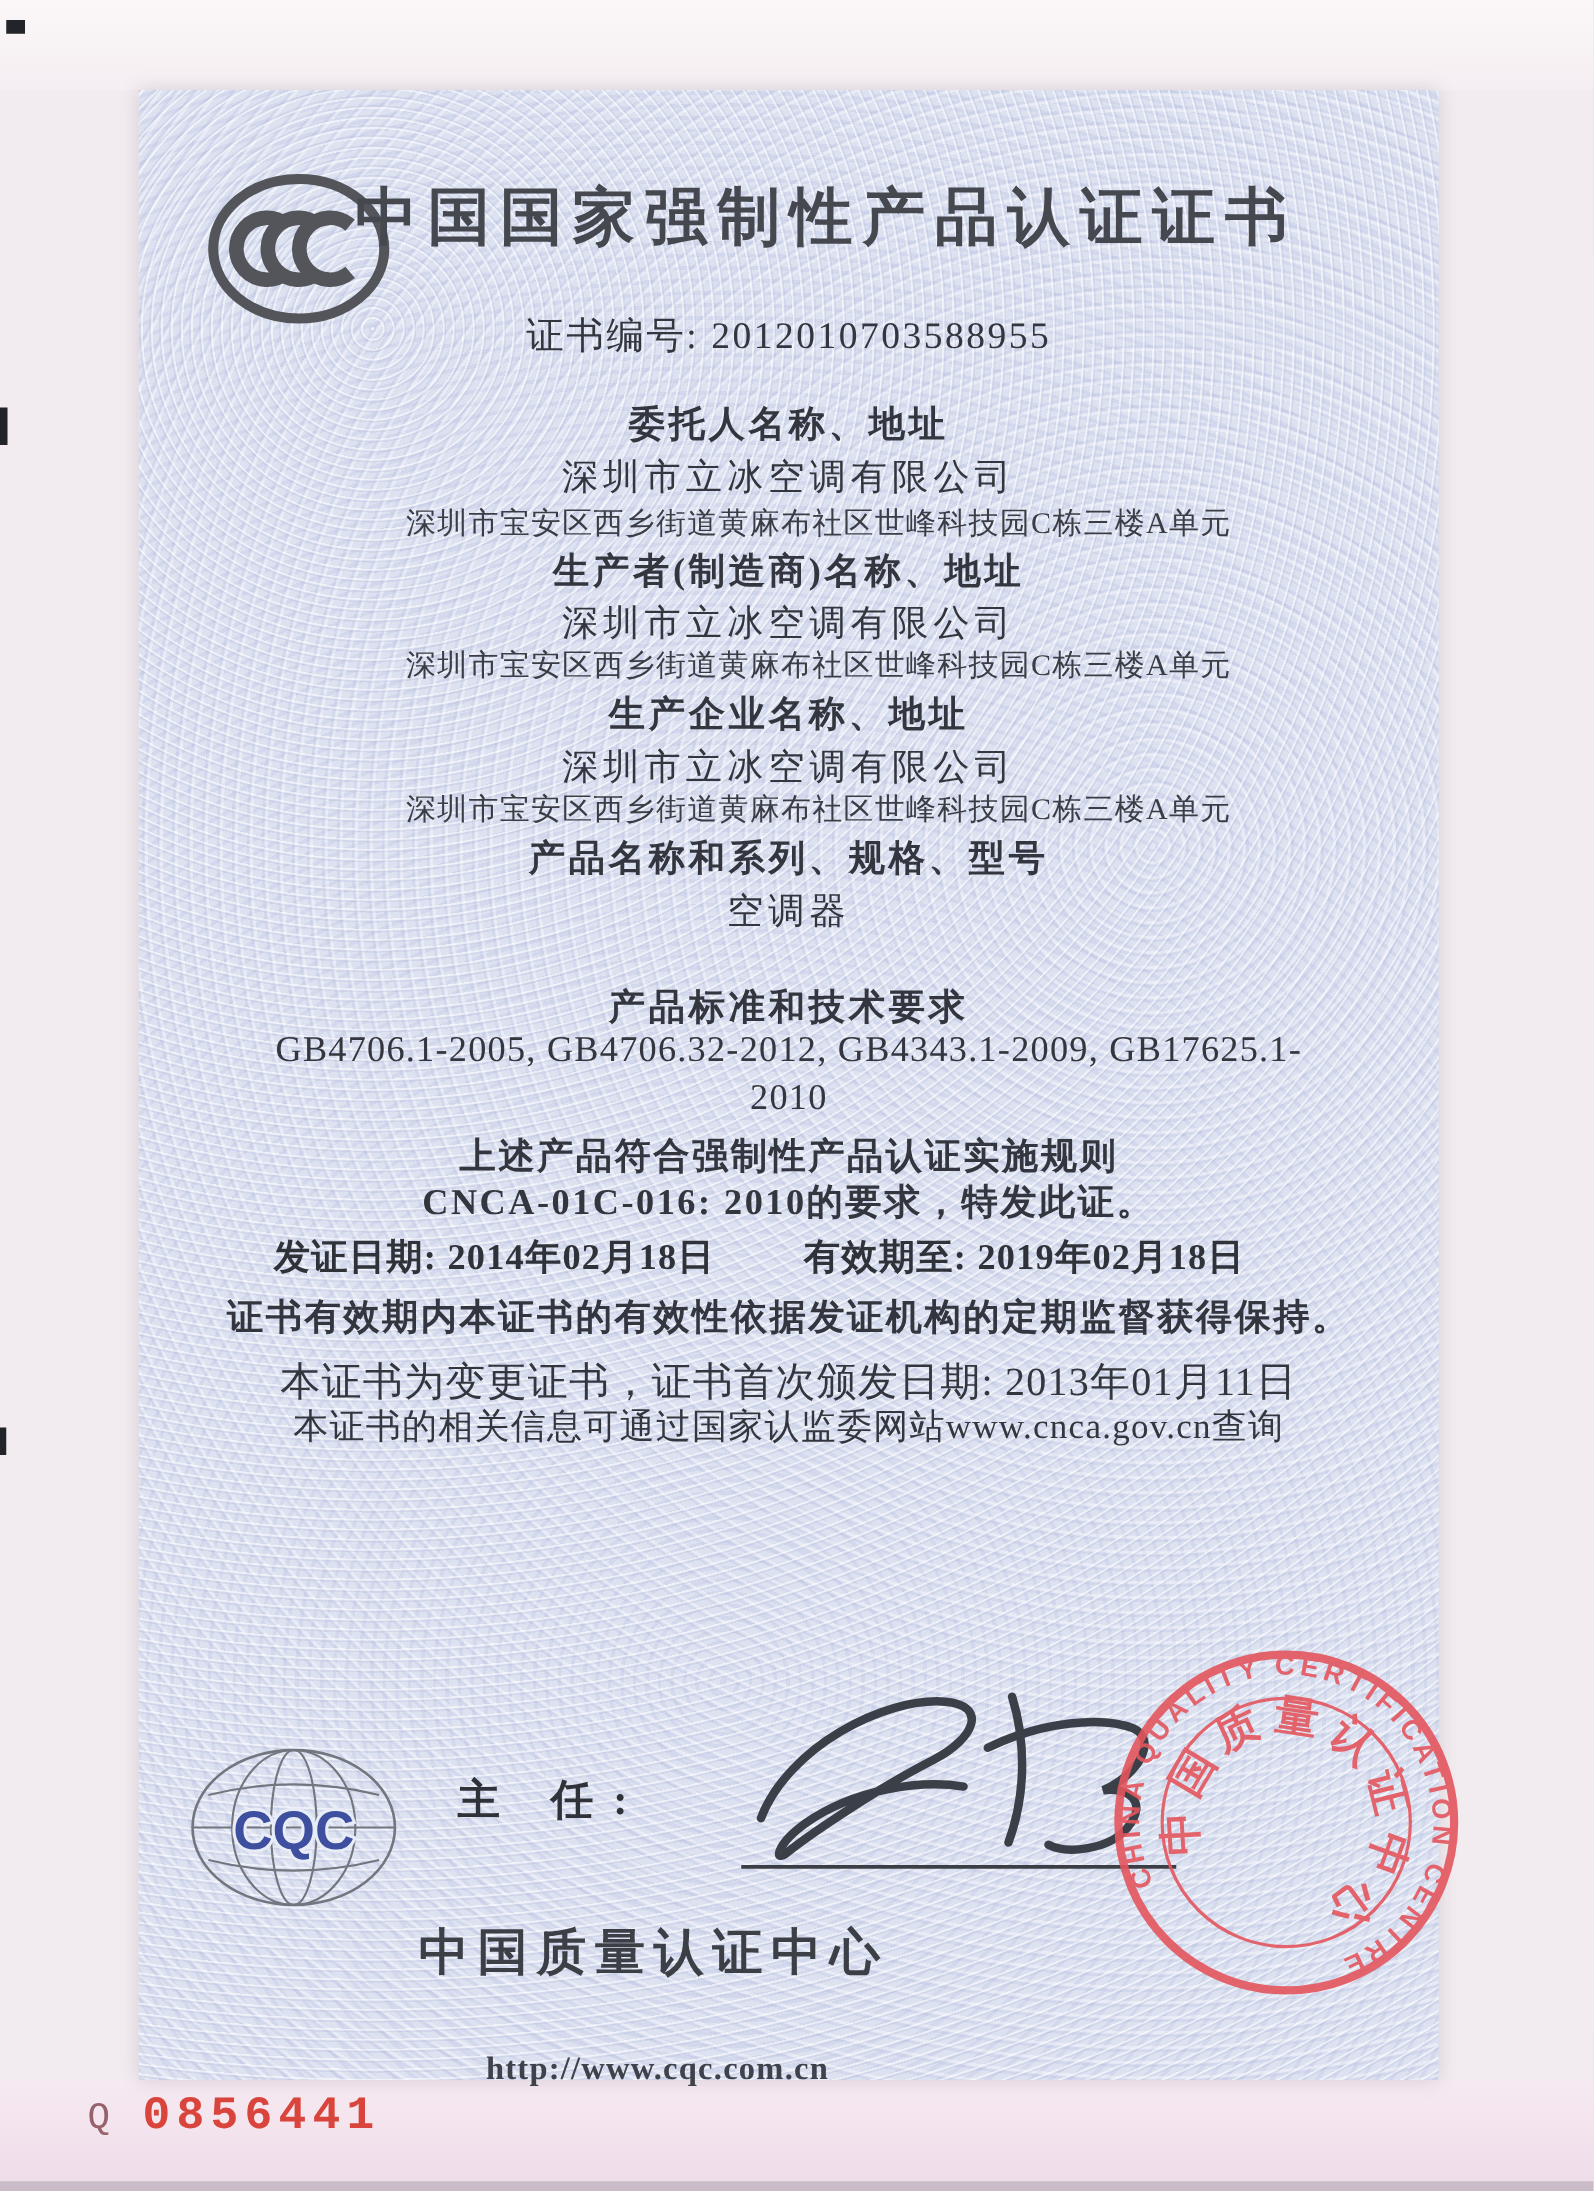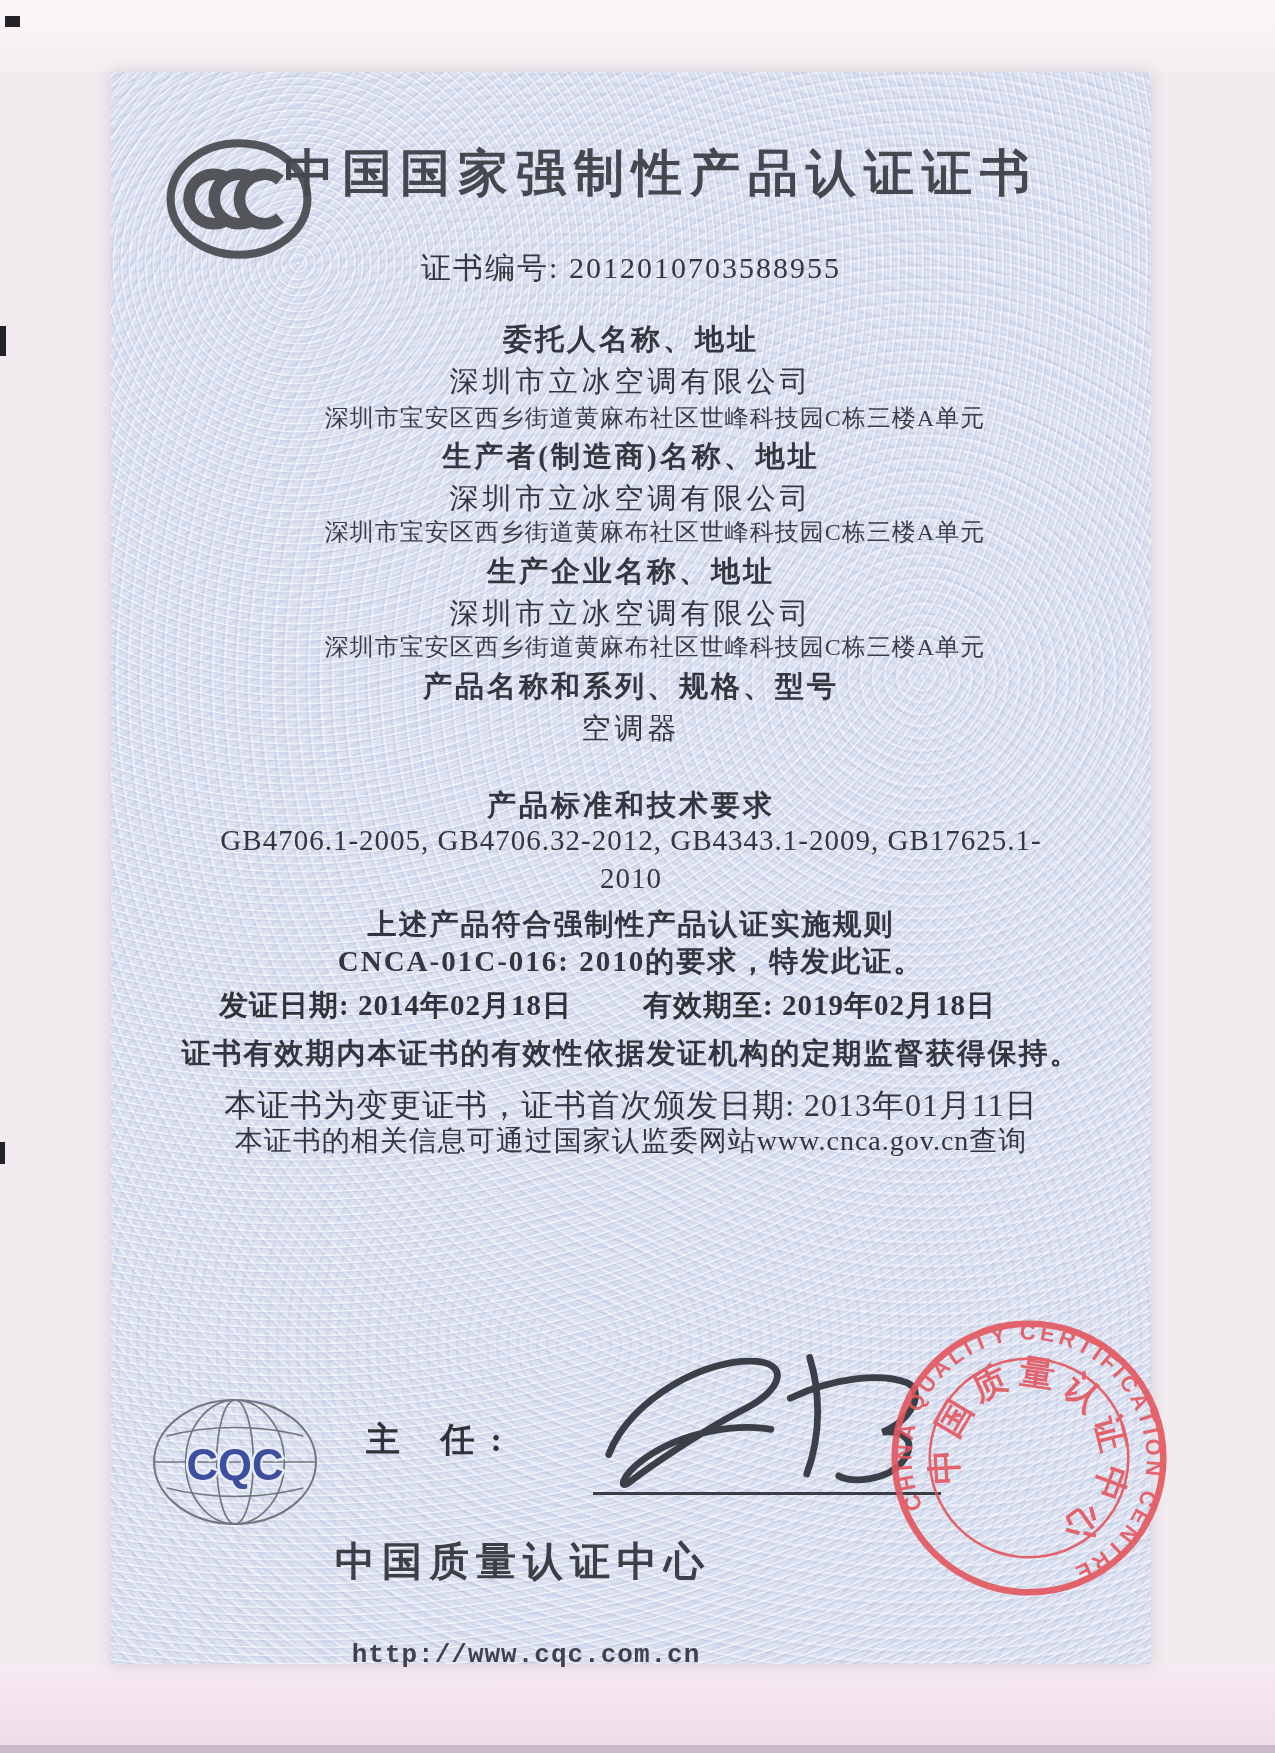--- a/index.html
+++ b/index.html
@@ -42,21 +42,21 @@
   .info{font-size:28px;letter-spacing:1px;}
   .director{position:absolute;left:255px;top:1345px;font-size:34px;font-weight:bold;
     letter-spacing:16px;color:#2f3239;}
   .sig-svg{position:absolute;left:470px;top:1268px;width:370px;height:165px;}
   .sig-line{position:absolute;left:482px;top:1420px;width:348px;height:3px;background:#3b3e45;}
   .org-name{top:1462px;right:216px;font-size:40px;font-weight:bold;letter-spacing:7px;
     color:#3c3f46;font-family:"Liberation Sans","DejaVu Sans",sans-serif;}
   .org-addr{top:1528px;right:180px;font-size:22px;letter-spacing:1px;color:#4a4d55;
     font-family:"Liberation Sans","DejaVu Sans",sans-serif;}
   .org-url{top:1568px;right:210px;font-size:26px;font-weight:bold;letter-spacing:1px;
-    color:#3f424a;font-family:Liberation Mono, monospace;}
+    color:#3f424a;font-family:Liberation Serif, serif;}
   .ccc-svg{position:absolute;left:38px;top:52px;width:180px;height:150px;}
   .cqc-svg{position:absolute;left:36px;top:1322px;width:176px;height:136px;}
   .stamp-svg{position:absolute;left:772px;top:1240px;width:292px;height:292px;opacity:.9;}
   .serial{position:absolute;left:70px;top:1672px;
     font-family:"Liberation Mono","DejaVu Sans Mono",monospace;}
   .serial .q{font-size:30px;color:#96636c;margin-right:26px;}
   .serial .num{font-size:37px;font-weight:bold;color:#d9453c;letter-spacing:5px;}
   .mark{position:absolute;background:#23242a;}
   .mark-a{left:0;top:326px;width:6px;height:30px;}
   .mark-b{left:5px;top:16px;width:15px;height:11px;}
@@ -66,20 +66,23 @@
 <body>
 
 <div class="page">
   <div class="band-top"></div>
   <div class="band-bottom"></div>
   <div class="band-bottom-edge"></div>
   <div class="mark mark-a"></div>
   <div class="mark mark-b"></div>
   <div class="mark mark-c"></div>
 
+  <div class="serial">
+    <span class="q">Q</span><span class="num">0856441</span>
+  </div>
 
   <div class="paper">
 
     <svg class="ccc-svg" viewBox="0 0 200 160">
       <ellipse cx="100" cy="80" rx="76" ry="62" fill="none" stroke="#54555a" stroke-width="9"></ellipse>
       <g fill="#54555a">
         <path transform="translate(72,80)" d="M21.9,-26 A34,34 0 1 0 21.9,26 L13.5,16.1 A21,21 0 1 1 13.5,-16.1 Z"></path>
         <path transform="translate(100,80)" d="M21.9,-26 A34,34 0 1 0 21.9,26 L13.5,16.1 A21,21 0 1 1 13.5,-16.1 Z"></path>
         <path transform="translate(128,80)" d="M21.9,-26 A34,34 0 1 0 21.9,26 L13.5,16.1 A21,21 0 1 1 13.5,-16.1 Z"></path>
       </g>

